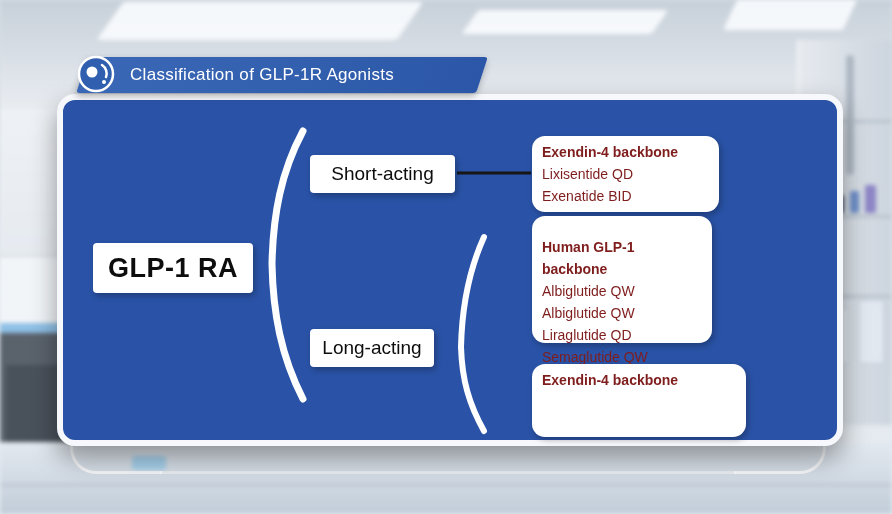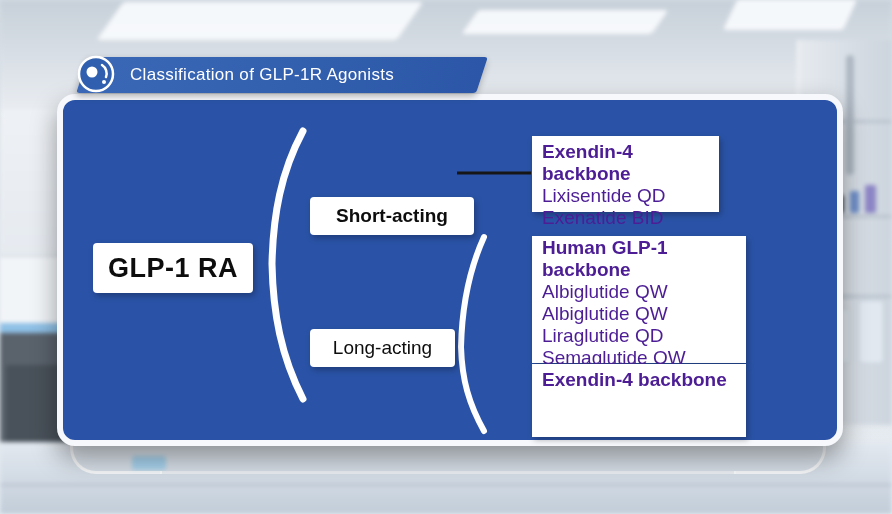--- a/index.html
+++ b/index.html
@@ -70,31 +70,31 @@
     box-shadow:0 12px 26px rgba(0,0,0,.38);z-index:3;
   }
   .connectors{position:absolute;left:0;top:0;width:774px;height:340px;pointer-events:none;}
 
   .node{
     position:absolute;background:#ffffff;color:#0d0d0d;border-radius:4px;
     display:flex;align-items:center;justify-content:center;
     box-shadow:2px 3px 6px rgba(0,0,0,.28);
   }
   .node-root{left:30px;top:143px;width:160px;height:50px;font-size:27px;font-weight:bold;letter-spacing:.5px;}
-  .node-short{left:247px;top:55px;width:164px;height:38px;font-size:19px;font-weight:700;margin-top:42px;}
-  .node-long{left:247px;top:229px;width:145px;height:38px;font-size:19px;font-weight:500;}
+  .node-short{left:247px;top:55px;width:145px;height:38px;font-size:19px;font-weight:400;}
+  .node-long{left:247px;top:229px;width:124px;height:38px;font-size:19px;font-weight:500;}
 
   .leaf{
-    position:absolute;background:#ffffff;color:#4c1d95;border-radius:0;
+    position:absolute;background:#ffffff;color:#7f1d1d;border-radius:13px;
     box-shadow:2px 3px 6px rgba(0,0,0,.28);
-    font-size:19px;line-height:22px;padding:5px 10px;
+    font-size:14px;line-height:22px;padding:5px 10px;
   }
   .leaf .leaf-heading{font-weight:bold;}
   .leaf-1{left:469px;top:36px;width:187px;height:76px;}
-  .leaf-2{left:469px;top:136px;width:214px;height:127px;padding-top:1px;}
+  .leaf-2{left:469px;top:116px;width:180px;height:127px;padding-top:20px;}
   .leaf-3{left:469px;top:264px;width:214px;height:73px;}
 </style>
 </head>
 <body>
 
 <div class="stage">
 
   <div class="bg">
     <div class="bg-ceiling"></div>
     <div class="ceiling-light light-a"></div>

